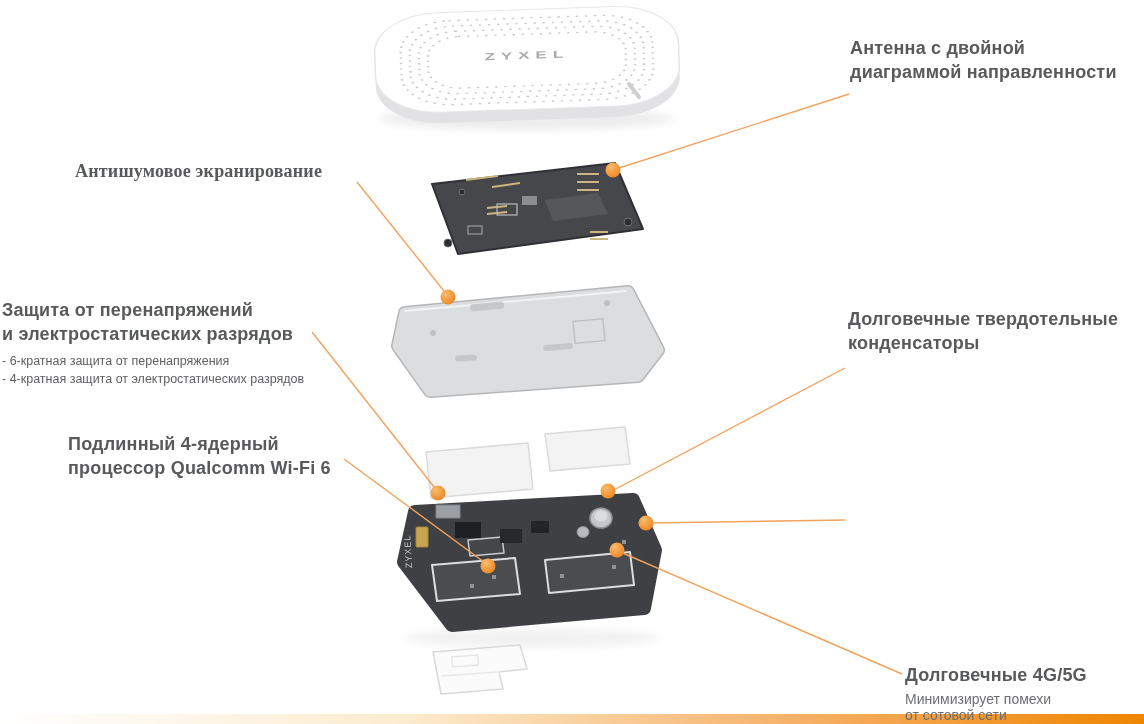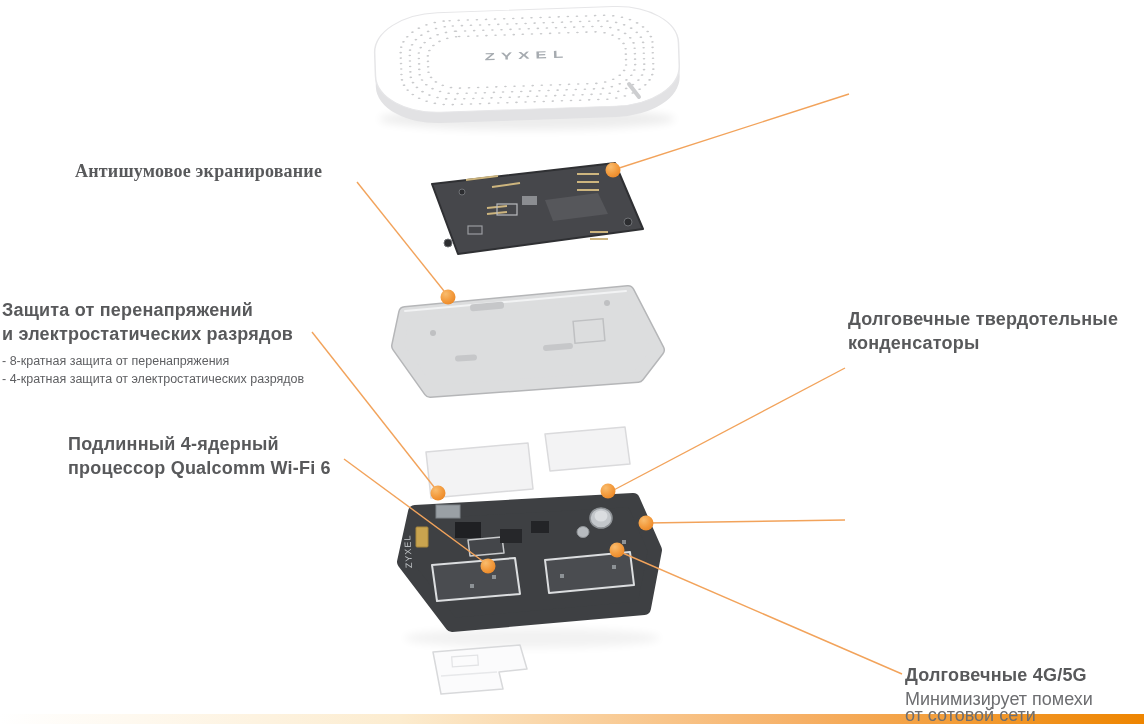--- a/index.html
+++ b/index.html
@@ -8,21 +8,21 @@
     background:#ffffff; font-family:"Liberation Sans", sans-serif;
   }
   .art { position:absolute; left:0; top:0; }
   .callout { position:absolute; color:#58595B; }
   .callout-title {
     font-weight:bold; font-size:18px; line-height:24px;
     white-space:pre-line; letter-spacing:0.2px; color:#58595B;
   }
   .bullets { margin-top:8px; }
   .bullet { font-size:12.5px; line-height:15px; color:#5E5F62; margin-top:3px; }
-  .filter-sub { margin-top:4px; color:#6D6E71; font-size:18px; line-height:16px; white-space:pre-line; }
+  .filter-sub { margin-top:4px; color:#6D6E71; font-size:14px; line-height:16px; white-space:pre-line; }
   .accent-bar {
     position:absolute; left:0; right:0; bottom:0; height:10px;
     background:linear-gradient(90deg, #ffffff 0%, #fceccf 35%, #f6b066 70%, #ee8500 100%);
   }
 </style>
 </head>
 <body>
 
 <div class="canvas">
 
@@ -134,30 +134,34 @@
       <circle cx="613" cy="170" r="7.5"></circle>
       <circle cx="448" cy="297" r="7.5"></circle>
       <circle cx="438" cy="493" r="7.5"></circle>
       <circle cx="488" cy="566" r="7.5"></circle>
       <circle cx="608" cy="491" r="7.5"></circle>
       <circle cx="646" cy="523" r="7.5"></circle>
       <circle cx="617" cy="550" r="7.5"></circle>
     </g>
   </svg>
 
+  <div class="callout" style="left:850px; top:36px;">
+    <div class="callout-title">Антенна с двойной
+диаграммой направленности</div>
+  </div>
 
   <div class="callout" style="left:75px; top:159px;font-family:Liberation Serif, serif;">
     <div class="callout-title">Антишумовое экранирование</div>
   </div>
 
   <div class="callout" style="left:2px; top:298px;">
     <div class="callout-title">Защита от перенапряжений
 и электростатических разрядов</div>
     <div class="bullets">
-      <div class="bullet">- 8-кратная защита от перенапряжения</div>
+      <div class="bullet">- 6-кратная защита от перенапряжения</div>
       <div class="bullet">- 4-кратная защита от электростатических разрядов</div>
     </div>
   </div>
 
   <div class="callout" style="left:68px; top:432px;">
     <div class="callout-title">Подлинный 4-ядерный
 процессор Qualcomm Wi-Fi 6</div>
   </div>
 
   <div class="callout" style="left:848px; top:307px;">

